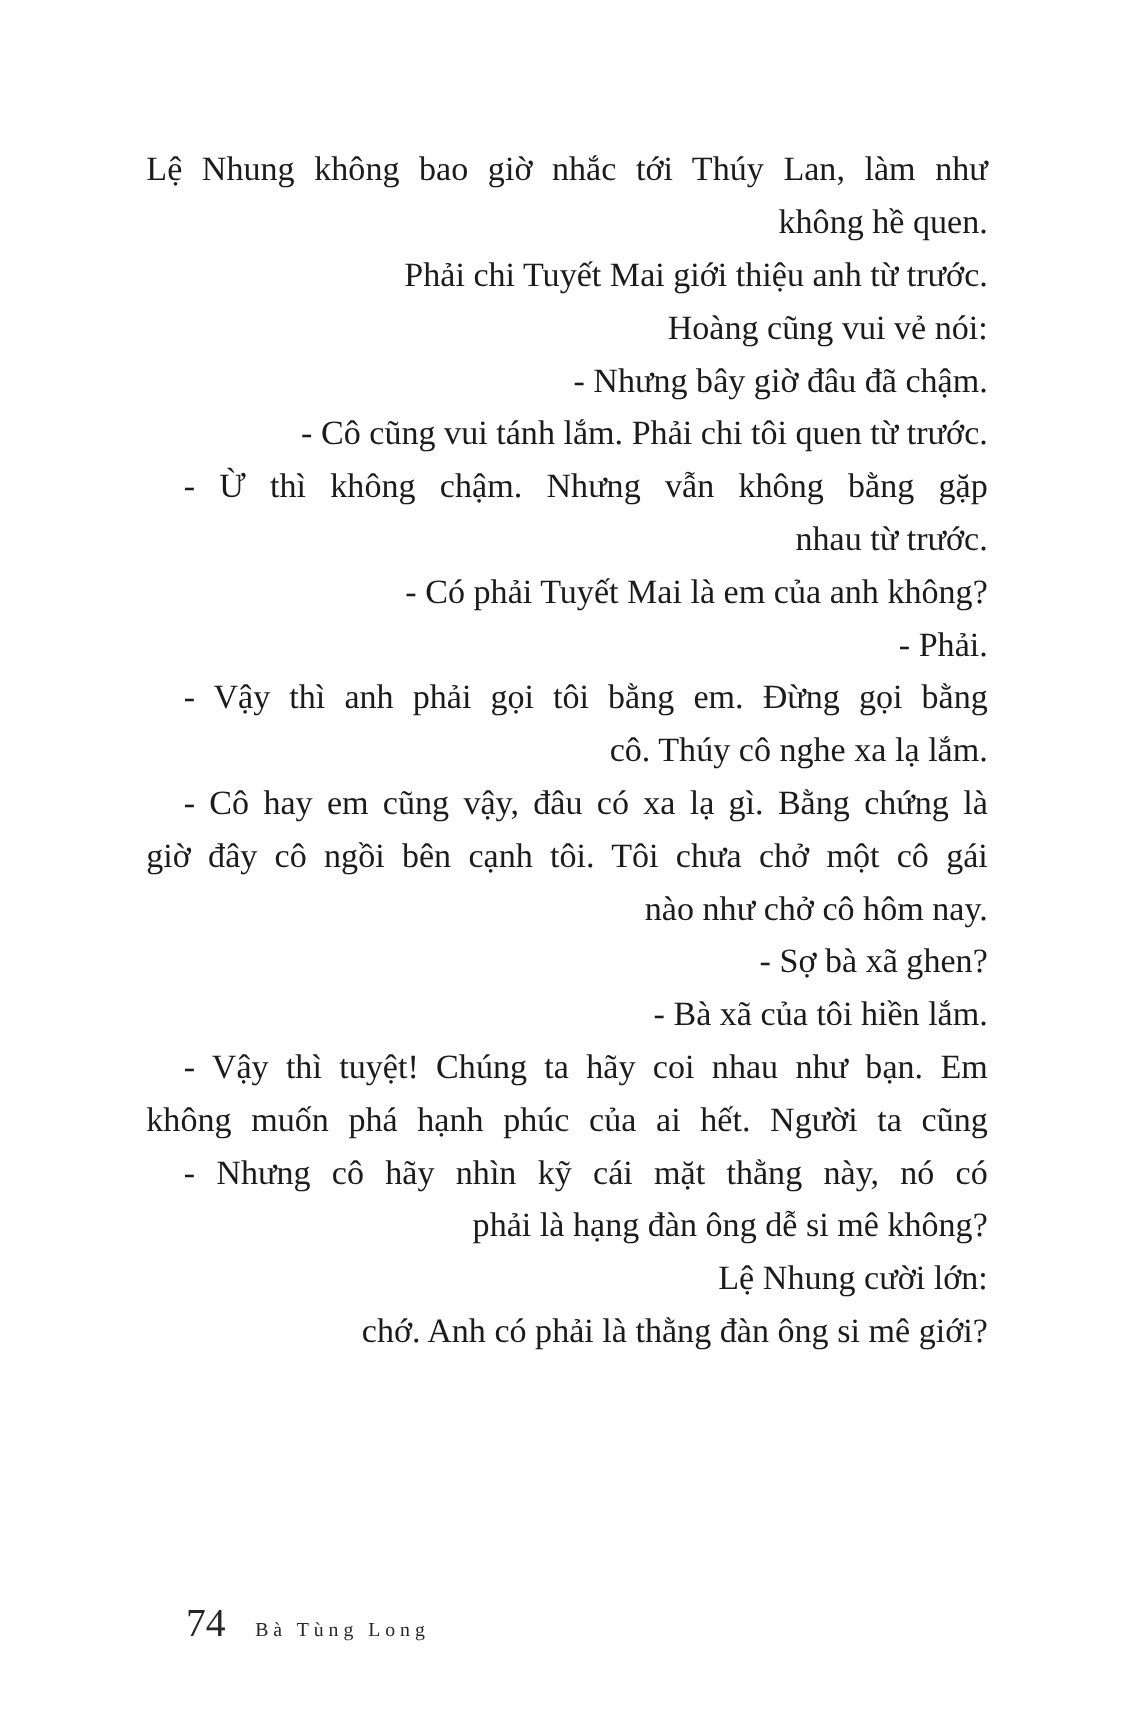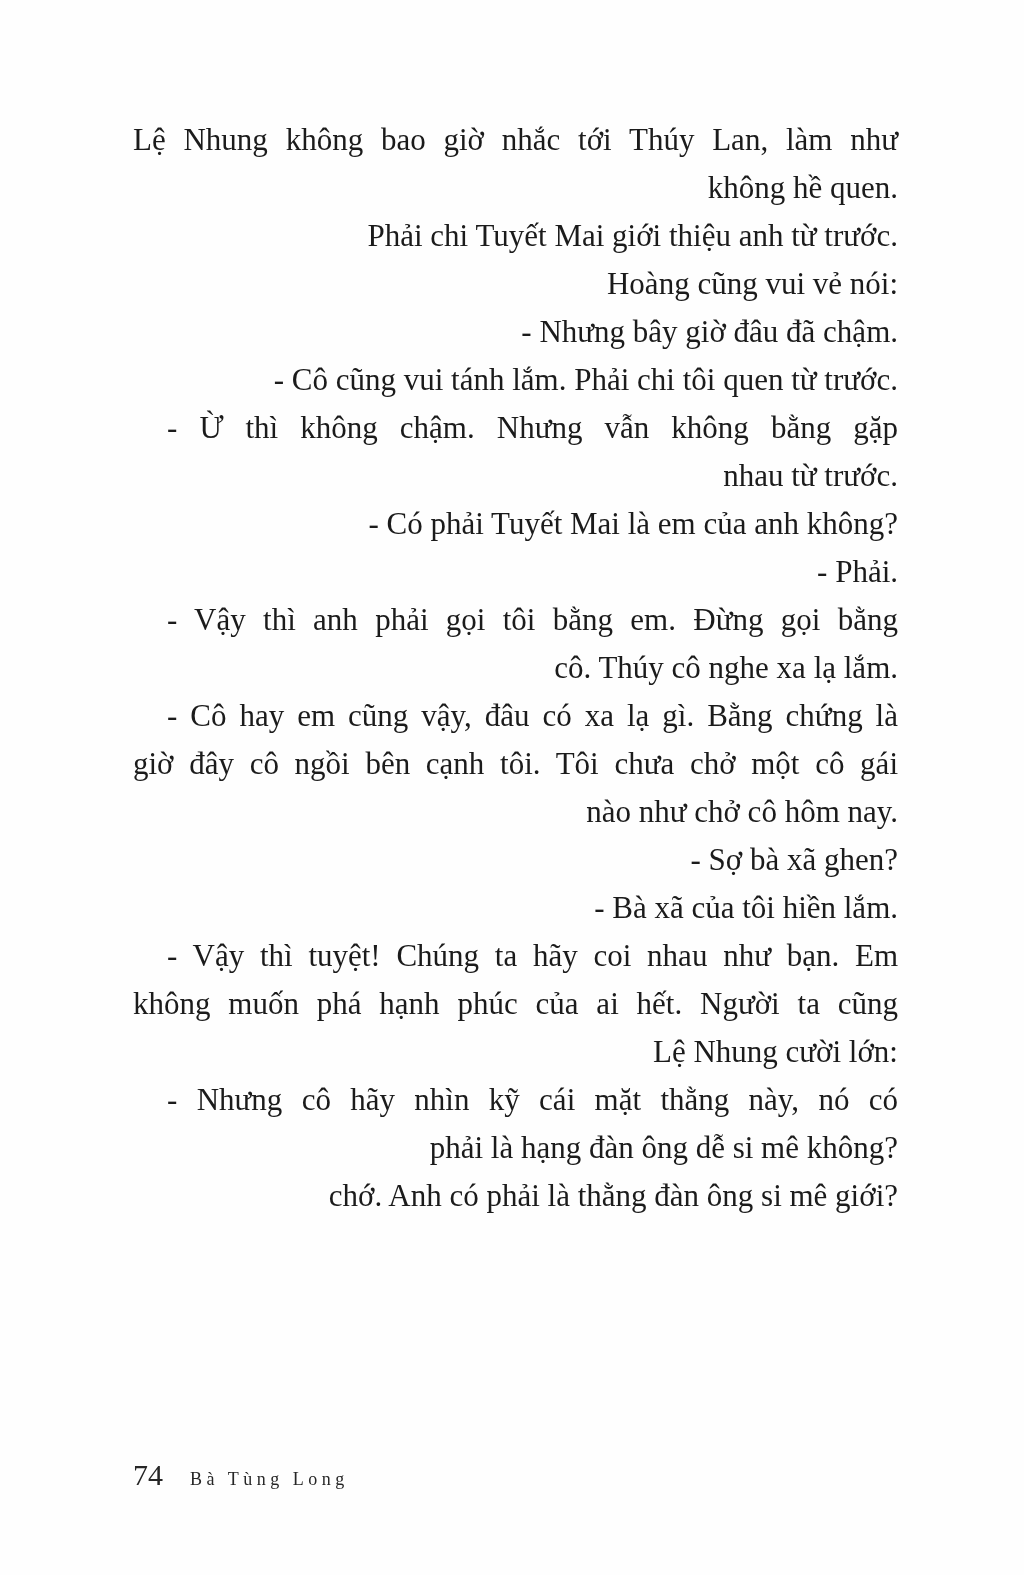--- a/index.html
+++ b/index.html
@@ -16,21 +16,21 @@
     position:relative;
     overflow:hidden;
   }
   .page{
     position:absolute;
     inset:0;
     background:var(--bg);
   }
   .text-block{
     position:absolute;
-    top:116px;
+    top:130px;
     left:133px;
     width:765px;
   }
   .line{
     font-size:31px;
     line-height:48px;
     color:var(--ink);
     text-align:right;
     white-space:normal;
   }
@@ -43,23 +43,24 @@
   }
   .footer{
     position:absolute;
     top:1458px;
     left:133px;
     display:flex;
     align-items:baseline;
     gap:27px;
   }
   .pagenum{
-    font-size:30px;
+    font-size:36px;
     line-height:34px;
     color:var(--ink-soft);
+    margin-left:36px;
   }
   .runtitle{
     font-size:18px;
     line-height:30px;
     font-weight:400;
     letter-spacing:4.5px;
     color:var(--ink-soft);
   }
 </style>
 </head>
@@ -106,25 +107,25 @@
         <div class="line ind">- Sợ bà xã ghen?</div>
       </div>
       <div class="para">
         <div class="line ind">- Bà xã của tôi hiền lắm.</div>
       </div>
       <div class="para">
         <div class="line just ind">- Vậy thì tuyệt! Chúng ta hãy coi nhau như bạn. Em</div>
         <div class="line just">không muốn phá hạnh phúc của ai hết. Người ta cũng</div>
       </div>
       <div class="para">
-        <div class="line ind">Lệ Nhung cười lớn:</div>
+        <div class="line just ind">- Nhưng cô hãy nhìn kỹ cái mặt thằng này, nó có</div>
+        <div class="line">phải là hạng đàn ông dễ si mê không?</div>
       </div>
       <div class="para">
-        <div class="line just ind">- Nhưng cô hãy nhìn kỹ cái mặt thằng này, nó có</div>
-        <div class="line">phải là hạng đàn ông dễ si mê không?</div>
+        <div class="line ind">Lệ Nhung cười lớn:</div>
       </div>
       <div class="para">
         <div class="line">chớ. Anh có phải là thằng đàn ông si mê giới?</div>
       </div>
     </main>
   <footer class="footer">
     <span class="pagenum">74</span>
     <span class="runtitle">Bà Tùng Long</span>
   </footer>
 </div>

